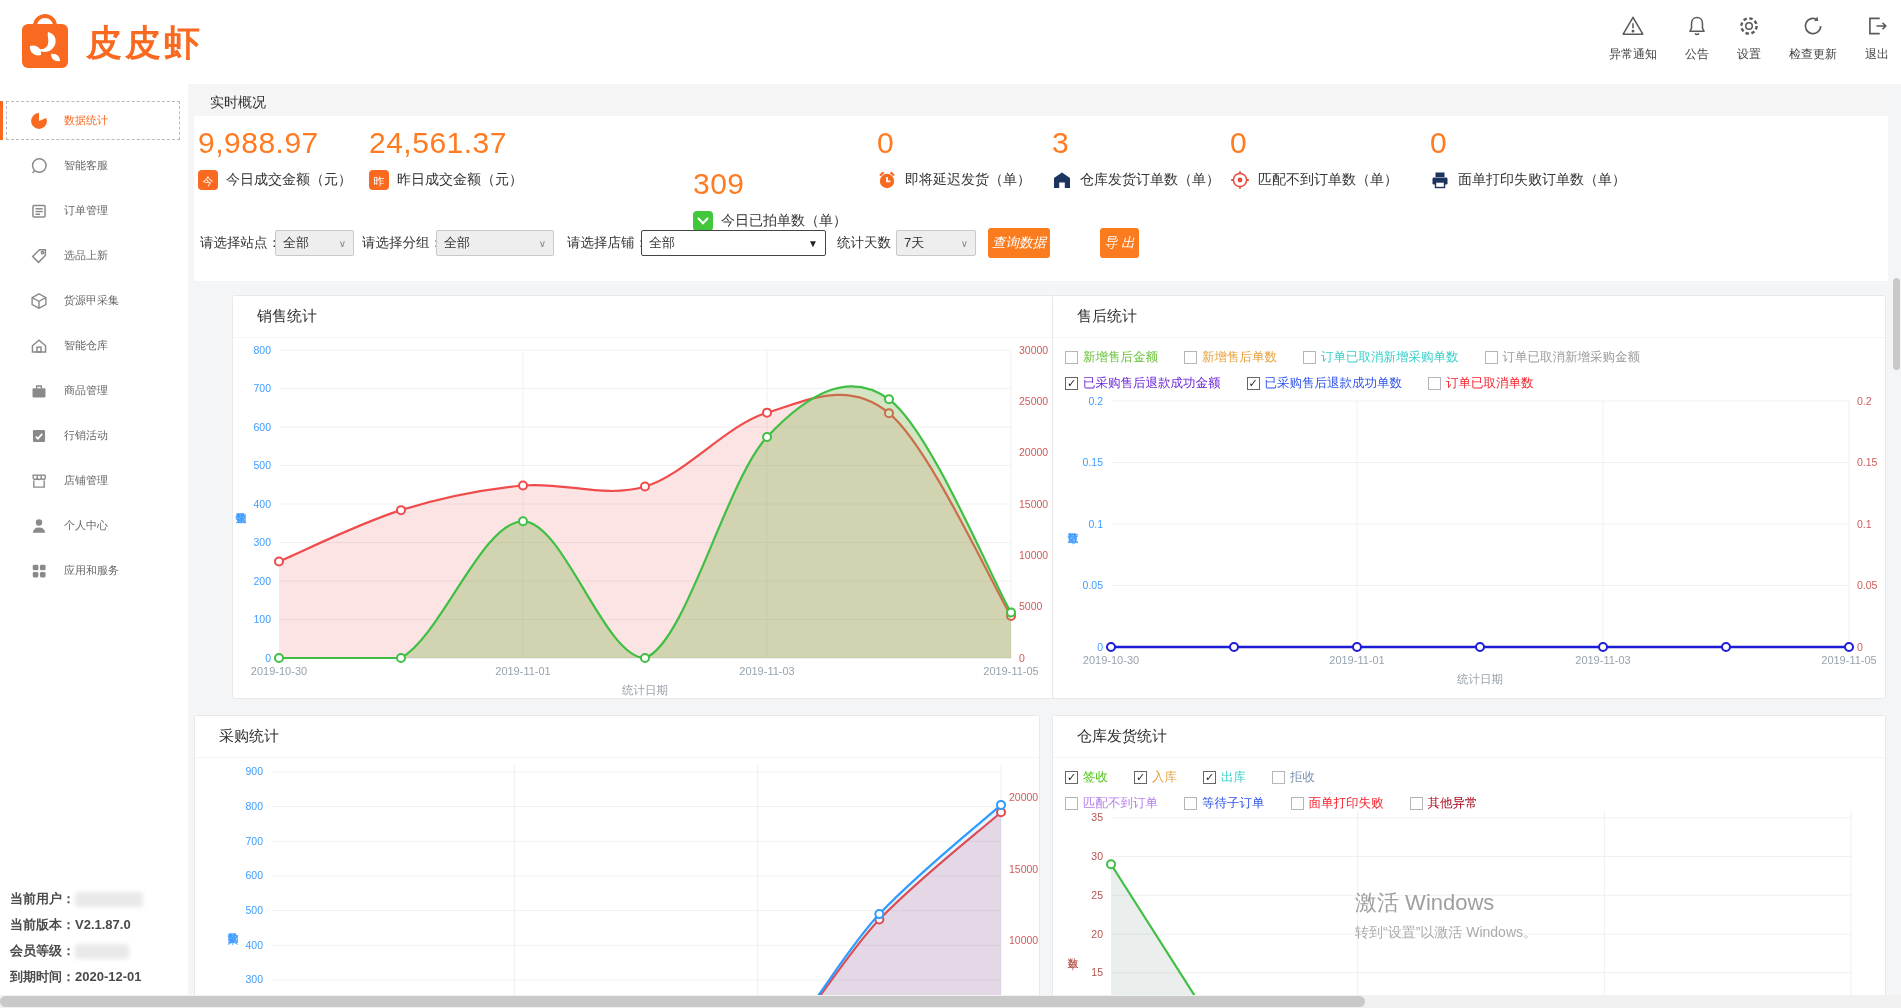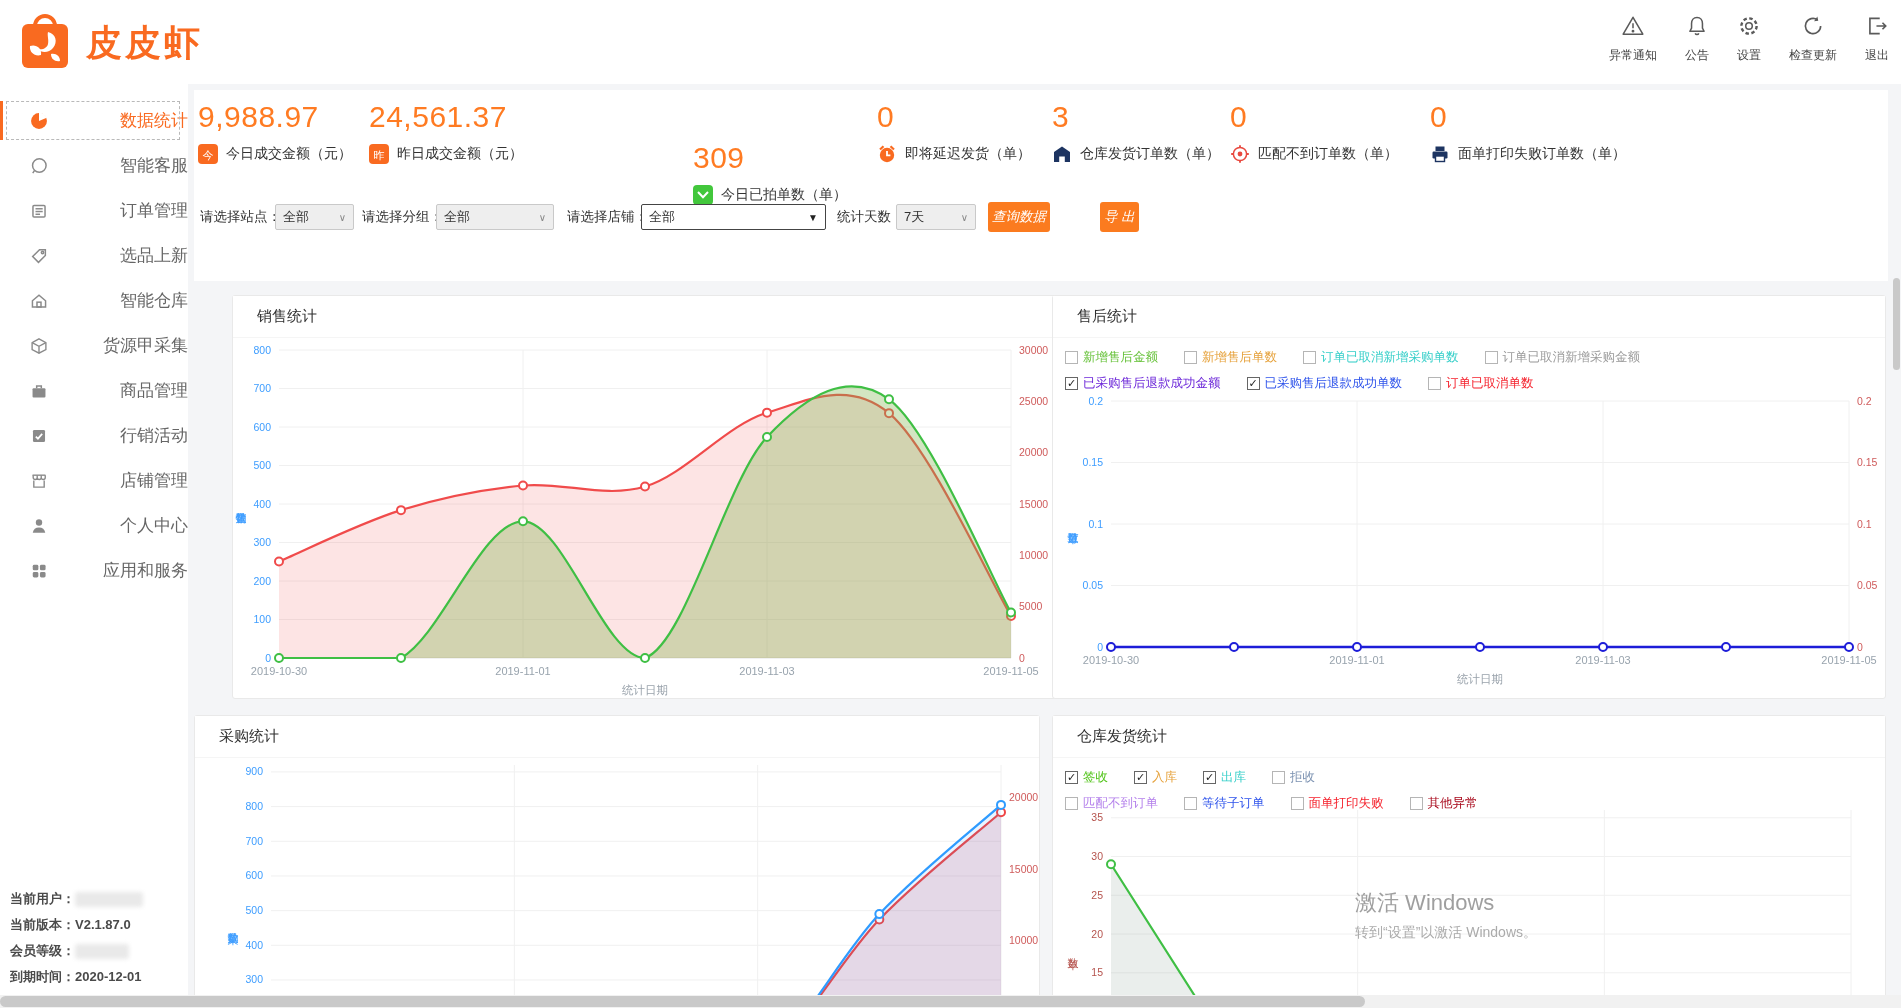--- a/index.html
+++ b/index.html
@@ -5,28 +5,28 @@
   * { margin:0; padding:0; box-sizing:border-box; }
   html,body { width:1901px; height:1008px; overflow:hidden; background:#fff;
     font-family:"Liberation Sans","DejaVu Sans",sans-serif; }
   #app { position:relative; width:1901px; height:1008px; background:#f4f5f7; }
 
   
   header { position:absolute; left:0; top:0; width:1901px; height:84px; background:#fff; z-index:5; }
   .logo { position:absolute; left:18px; top:12px; display:flex; align-items:center; gap:14px; }
   .logo-text { font-size:36px; font-weight:bold; color:#f96a20; letter-spacing:3px; }
   #header-actions { position:absolute; right:12px; top:14px; display:flex; gap:28px; }
-  .h-action { display:flex; flex-direction:column; align-items:center; gap:4px; cursor:pointer; color:#555;font-family:Liberation Mono, monospace; }
+  .h-action { display:flex; flex-direction:column; align-items:center; gap:4px; cursor:pointer; color:#555; }
   .h-action .lbl { font-size:12px; color:#444; white-space:nowrap; }
 
   
   aside { position:absolute; left:0; top:84px; width:188px; height:924px; background:#fff; z-index:4; }
   #side-menu { list-style:none; padding-top:14px; }
-  #side-menu li { position:relative; height:45px; display:flex; align-items:center; padding-left:30px; gap:28px;
-    font-size:17px; color:#666; cursor:pointer;justify-content:space-between; }
+  #side-menu li { position:relative; height:45px; display:flex; align-items:center; padding-left:30px; gap:16px;
+    font-size:11px; color:#666; cursor:pointer; }
   #side-menu li .mi { width:18px; height:18px; flex:none; }
   #side-menu li.active { color:#f96a20; }
   .active-box { position:absolute; left:6px; right:8px; top:3px; bottom:3px; border:1px dashed #b9b9b9; }
   .active-bar { position:absolute; left:0; top:3px; bottom:3px; width:3px; background:#f96a20; }
   .footer-info { position:absolute; left:10px; bottom:18px; font-size:13px; color:#4a4a4a; font-weight:bold; line-height:26px; }
   .footer-info .row { display:flex; align-items:center; }
   .blurblob { display:inline-block; height:15px; border-radius:3px; background:#e9e9e9; filter:blur(2px); }
 
   
   .top-card { position:absolute; left:194px; top:90px; width:1694px; height:191px; background:#fff; }
@@ -155,32 +155,32 @@
           <span>订单管理</span>
         </li>
         <li>
           <span class="mi"><svg width="18" height="18" viewBox="0 0 17 17" fill="none" stroke="#8a8a8a" stroke-width="1.4">
               <path d="M2.5 9 L9 2.5 H14.5 V8 L8 14.5 Z"></path>
               <circle cx="11.8" cy="5.2" r="1.1"></circle>
             </svg></span>
           <span>选品上新</span>
         </li>
         <li>
+          <span class="mi"><svg width="18" height="18" viewBox="0 0 17 17" fill="none" stroke="#8a8a8a" stroke-width="1.3">
+              <path d="M8.5 1.8 L15 5.3 V11.8 L8.5 15.3 L2 11.8 V5.3 Z"></path>
+              <path d="M2 5.3 L8.5 8.8 L15 5.3 M8.5 8.8 V15.3"></path>
+            </svg></span>
+          <span>货源甲采集</span>
+        </li>
+        <li>
           <span class="mi"><svg width="18" height="18" viewBox="0 0 17 17" fill="none" stroke="#8a8a8a" stroke-width="1.4">
               <path d="M2.3 8.3 L8.5 3 L14.7 8.3 V14.2 H2.3 Z"></path>
               <rect x="6.6" y="9.6" width="3.8" height="4.6"></rect>
             </svg></span>
           <span>智能仓库</span>
-        </li>
-        <li>
-          <span class="mi"><svg width="18" height="18" viewBox="0 0 17 17" fill="none" stroke="#8a8a8a" stroke-width="1.3">
-              <path d="M8.5 1.8 L15 5.3 V11.8 L8.5 15.3 L2 11.8 V5.3 Z"></path>
-              <path d="M2 5.3 L8.5 8.8 L15 5.3 M8.5 8.8 V15.3"></path>
-            </svg></span>
-          <span>货源甲采集</span>
         </li>
         <li>
           <span class="mi"><svg width="18" height="18" viewBox="0 0 17 17">
               <rect x="2.4" y="5.8" width="12.2" height="8.8" rx="1" fill="#8a8a8a"></rect>
               <path d="M6.3 5.8 V3.8 H10.7 V5.8" fill="none" stroke="#8a8a8a" stroke-width="1.4"></path>
             </svg></span>
           <span>商品管理</span>
         </li>
         <li>
           <span class="mi"><svg width="18" height="18" viewBox="0 0 17 17">
@@ -229,20 +229,23 @@
       </div>
       <div class="row">
         <span>到期时间：</span>
         <span>2020-12-01</span>
       </div>
     </div>
   </aside>
 
   <main>
     <section class="top-card">
+      <div class="strip">
+        <span>实时概况</span>
+      </div>
       <div id="stats-row">
           <div class="stat" style="left: 4px;">
             <div class="val">9,988.97</div>
             <div class="lab">
               <span class="si"><svg width="20" height="20" viewBox="0 0 20 20">
                   <rect width="20" height="20" rx="4" fill="#f96a20"></rect>
                   <text x="10" y="14.5" font-size="11" fill="#fff" text-anchor="middle">今</text>
                 </svg></span>
               <span>今日成交金额（元）</span>
             </div>

